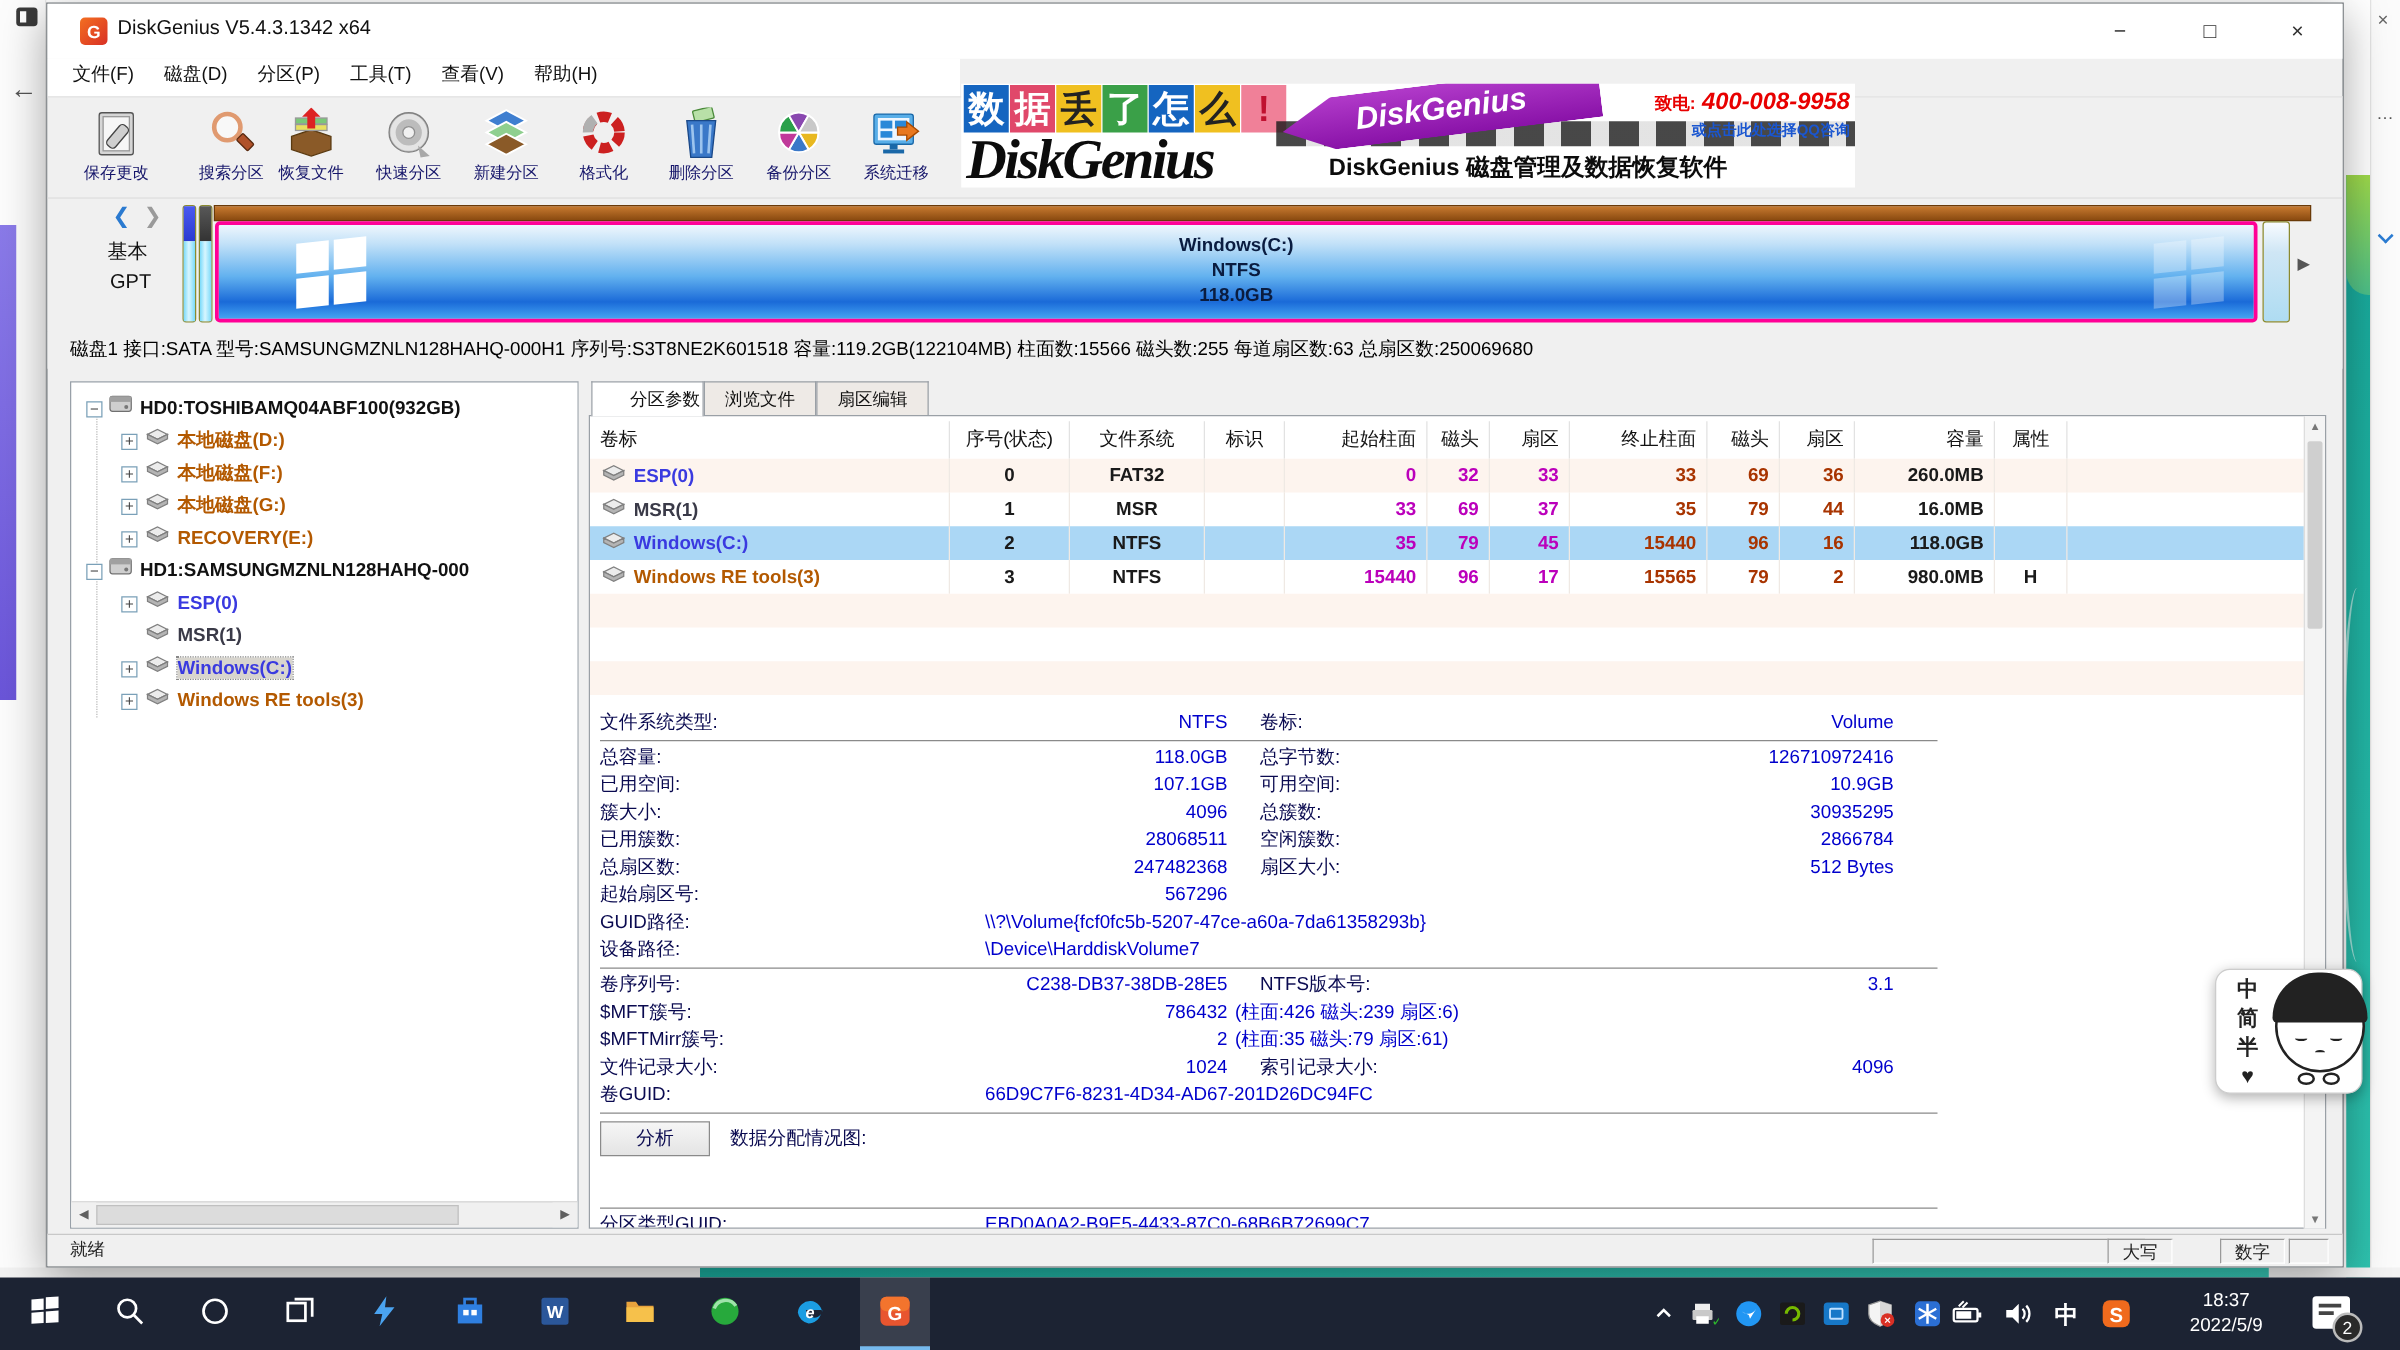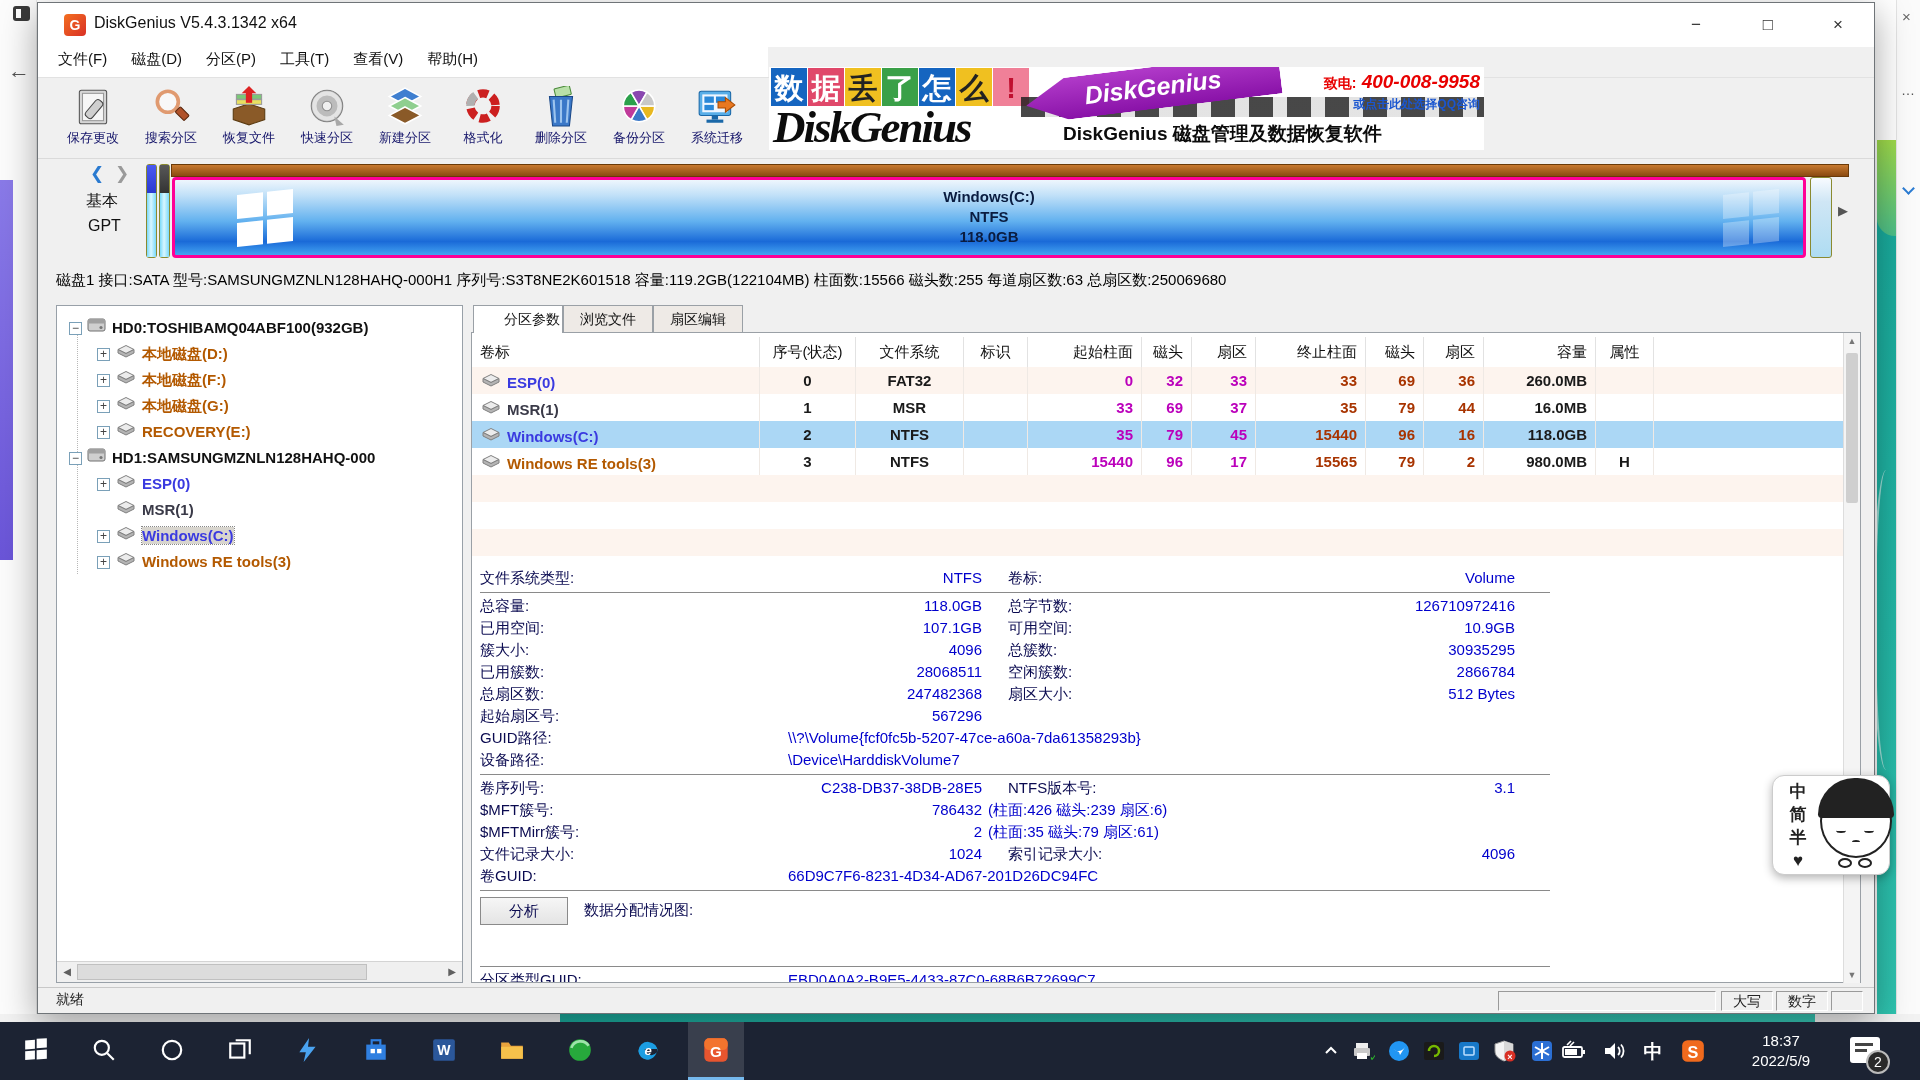--- a/index.html
+++ b/index.html
@@ -193,21 +193,21 @@
 
     <div class="toolbar" id="toolbar">
         <div class="tbtn" style="left: 16px;">
           <span class="tico"><svg width="42" height="42" viewBox="0 0 40 40">
               <rect x="7" y="4" width="26" height="32" rx="2" fill="#d6d6d6" stroke="#555"></rect>
               <rect x="10" y="7" width="20" height="26" fill="#f6f6f6" stroke="#999"></rect>
               <rect x="17" y="12" width="8" height="20" rx="3" transform="rotate(40 21 22)" fill="#cfcfcf" stroke="#444"></rect>
             </svg></span>
           <span class="tlabel">保存更改</span>
         </div>
-        <div class="tbtn" style="left: 94px; text-align: center;">
+        <div class="tbtn" style="left: 108px; text-align: center;">
           <span class="tico"><svg width="42" height="42" viewBox="0 0 40 40">
               <circle cx="17" cy="15" r="10" fill="#f8f8f8" stroke="#e09a70" stroke-width="3.5"></circle>
               <rect x="25" y="23" width="12" height="7" rx="1" transform="rotate(45 31 26)" fill="#b0522a" stroke="#5a2a10"></rect>
             </svg></span>
           <span class="tlabel">搜索分区</span>
         </div>
         <div class="tbtn" style="left: 172px;">
           <span class="tico"><svg width="42" height="42" viewBox="0 0 40 40">
               <polygon points="5,22 20,17 35,22 35,32 20,37 5,32" fill="#8a5a28" stroke="#5a3a10"></polygon>
               <rect x="8" y="13" width="24" height="4.5" fill="#e8e060" stroke="#999"></rect>
@@ -571,21 +571,21 @@
       <div class="rscroll">
         <div class="a" style="top:0;">▲</div>
         <div class="thumb"></div>
         <div class="a" style="bottom:0;">▼</div>
       </div>
     </div>
 
     <div class="statusbar">
       <span class="sb-left">就绪</span>
       <span class="scell" style="left:1460px; width:218px;"></span>
-      <span class="scell" style="left:1683px; width:52px;">大写</span>
+      <span class="scell" style="left:1648px; width:52px;">大写</span>
       <span class="scell" style="left:1738px; width:52px;">数字</span>
       <span class="scell" style="left:1793px; width:32px;"></span>
     </div>
   </div>
 
   <div class="ime-box">
     <div class="ime-col" id="imecol">
         <div>中</div>
         <div>简</div>
         <div>半</div>

